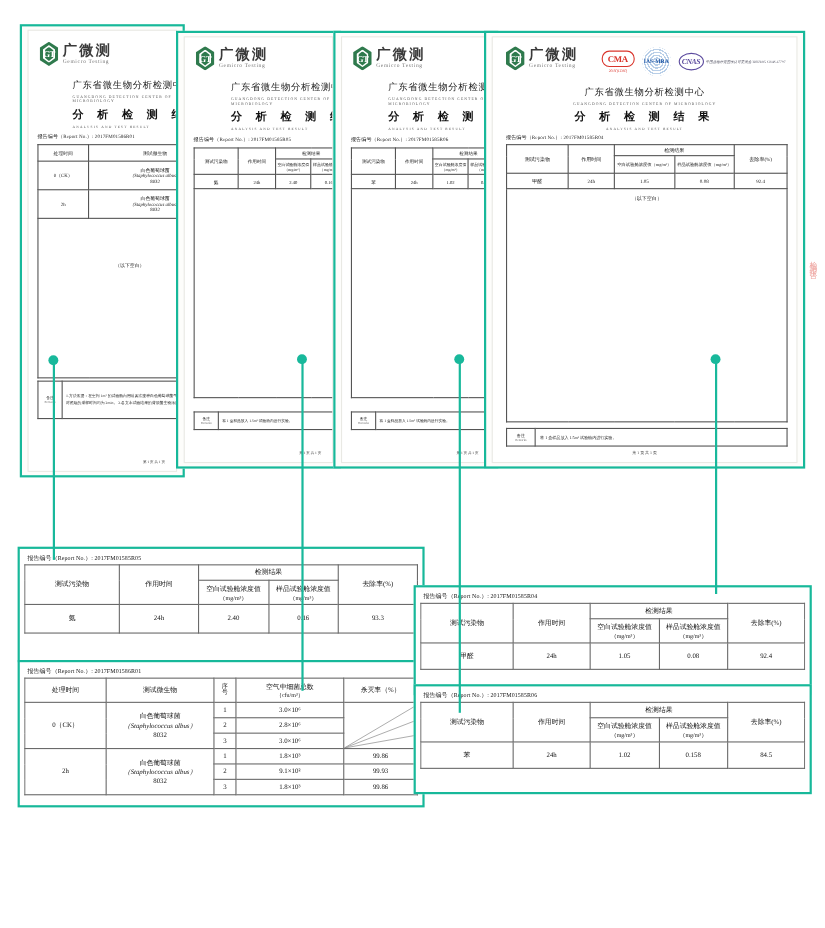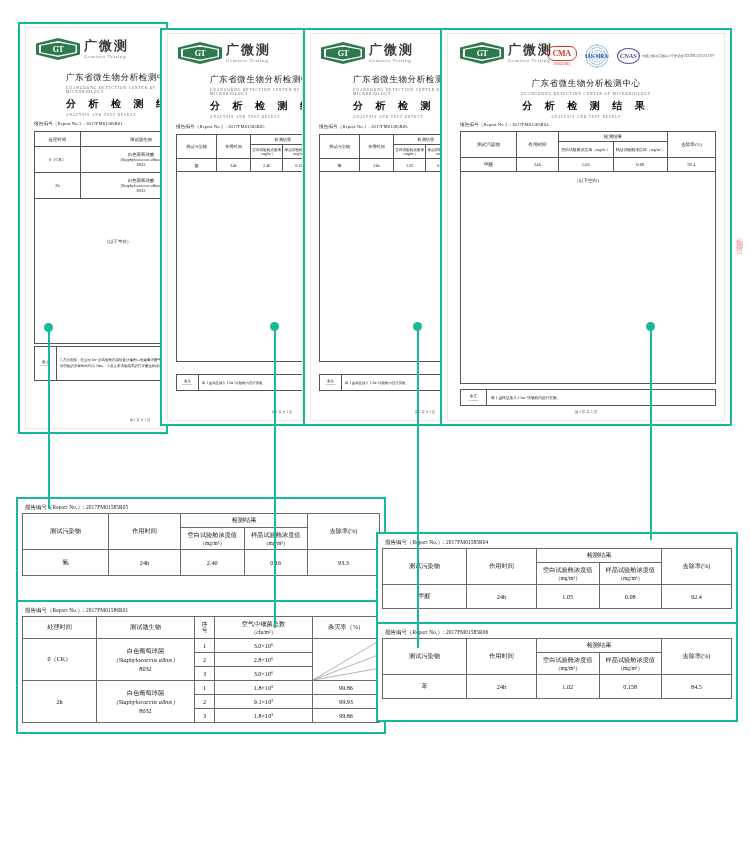--- a/index.html
+++ b/index.html
@@ -21,21 +21,21 @@
   }
   .paper {
     position:absolute; left:6px; top:4px; right:6px; bottom:4px;
     background:#ffffff;
     box-shadow:0 0 0 1px #e9e9e4;
     overflow:hidden;
   }
   
   .logo-row { position:absolute; display:flex; align-items:center; }
   .gt-badge {
-    width:44px; height:22px; position:relative; flex:none;
+    width:17px; height:22px; position:relative; flex:none;
     display:flex; align-items:center; justify-content:center;
   }
   .gt-badge .hexo {
     position:absolute; inset:0;
     background:#2f7a4d;
     clip-path:polygon(50% 0%, 100% 25%, 100% 75%, 50% 100%, 0% 75%, 0% 25%);
   }
   .gt-badge .hexi {
     position:absolute; inset:3px;
     background:#ffffff;

